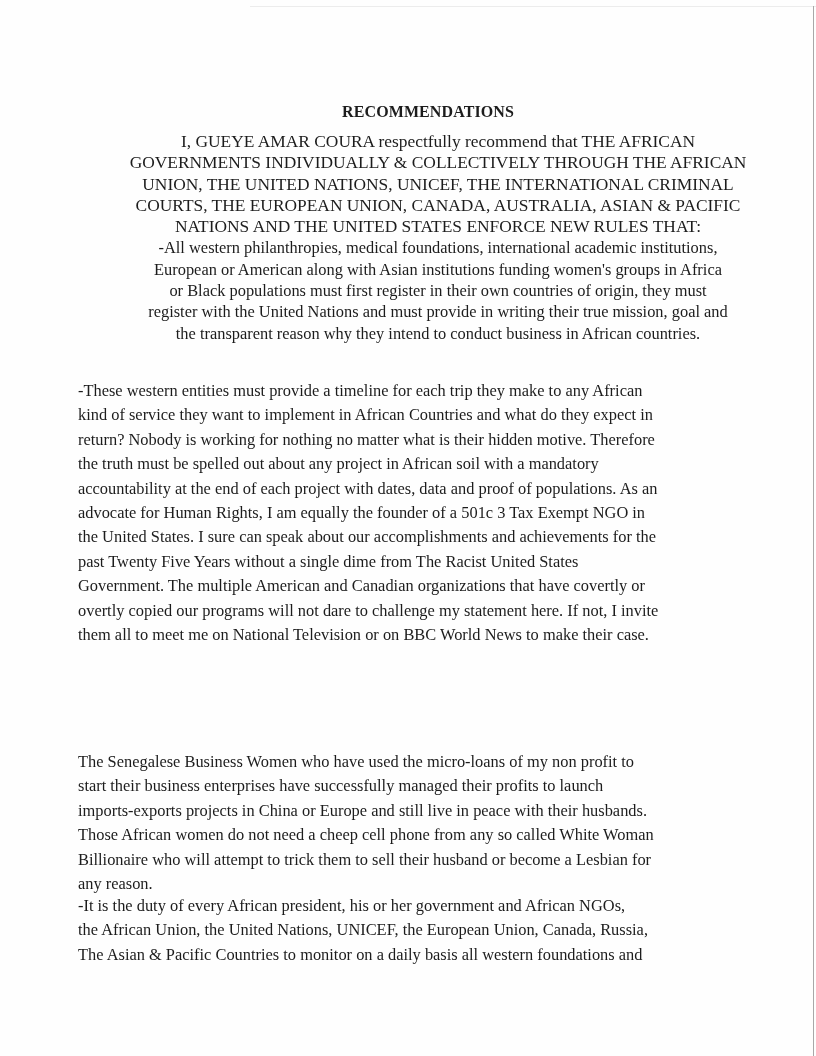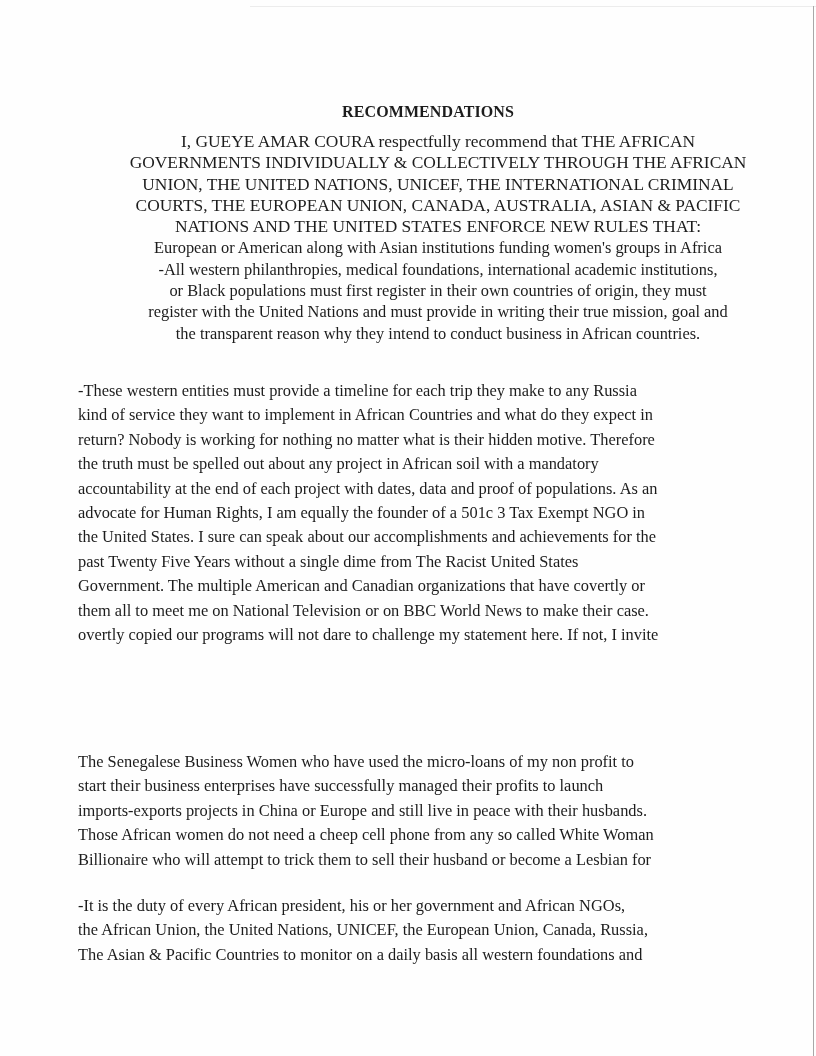--- a/index.html
+++ b/index.html
@@ -72,47 +72,48 @@
   <div class="right-edge"></div>
 
   <div class="title">RECOMMENDATIONS</div>
 
   <div class="block b1" style="top:131px;">
     <span class="line">I, GUEYE AMAR COURA  respectfully recommend that  THE AFRICAN</span>
     <span class="line">GOVERNMENTS INDIVIDUALLY &amp; COLLECTIVELY THROUGH THE AFRICAN</span>
     <span class="line">UNION, THE UNITED NATIONS, UNICEF, THE INTERNATIONAL CRIMINAL</span>
     <span class="line">COURTS, THE EUROPEAN UNION, CANADA, AUSTRALIA, ASIAN &amp; PACIFIC</span>
     <span class="line">NATIONS AND THE UNITED STATES ENFORCE NEW RULES THAT:</span>
+    <span class="line lower">-All western philanthropies, medical foundations, international academic institutions,</span>
     <span class="line lower">European or American  along with Asian institutions funding women's groups in Africa</span>
-    <span class="line lower">-All western philanthropies, medical foundations, international academic institutions,</span>
     <span class="line lower">or Black populations must first register in their own countries of origin, they must</span>
     <span class="line lower">register with the United Nations and must provide in writing their true mission, goal and</span>
     <span class="line lower">the transparent reason why they intend to conduct business in African countries.</span>
   </div>
 
   <div class="block lh-loose" style="top:379px;">
-    <span class="line">-These western entities must provide a timeline for each trip they make to any Russia</span>
+    <span class="line">-These western entities must provide a timeline for each trip they make to any African</span>
     <span class="line">kind of service they want to implement in African Countries and what do they expect in</span>
     <span class="line">return? Nobody is working for nothing no matter what is their hidden motive. Therefore</span>
     <span class="line">the truth must be spelled out about any project in African soil with a mandatory</span>
     <span class="line">accountability at the end of each project with dates, data and proof of populations. As an</span>
     <span class="line">advocate for Human Rights, I am equally the founder of a 501c 3 Tax Exempt NGO in</span>
     <span class="line">the United States. I sure can speak about our accomplishments and achievements for the</span>
     <span class="line">past Twenty Five Years without a single dime from The Racist United States</span>
     <span class="line">Government. The multiple American and Canadian organizations that have covertly or</span>
+    <span class="line">overtly copied our programs will not dare to challenge my statement here. If not, I invite</span>
     <span class="line">them all to meet me on National Television or on BBC World News to make their case.</span>
-    <span class="line">overtly copied our programs will not dare to challenge my statement here. If not, I invite</span>
   </div>
 
   <div class="block lh-loose" style="top:710px;margin-top:40px;">
     <span class="line">The Senegalese Business Women who have used the micro-loans of my non profit to</span>
     <span class="line">start their business enterprises have successfully managed their profits to launch</span>
     <span class="line">imports-exports projects in China or Europe and still live in peace with their husbands.</span>
     <span class="line">Those African women do not need a cheep cell phone from any so called White Woman</span>
     <span class="line">Billionaire who will attempt to trick them to sell their husband or become a Lesbian for</span>
+    <span class="line">any reason.</span>
   </div>
 
   <div class="block lh-loose" style="top:894px;">
     <span class="line">-It is the duty of every African president, his or her government and African NGOs,</span>
     <span class="line">the African Union, the United Nations, UNICEF, the European Union, Canada, Russia,</span>
     <span class="line">The Asian &amp; Pacific Countries to monitor on a daily basis all western foundations and</span>
   </div>
 </div>
 
 </body></html>

